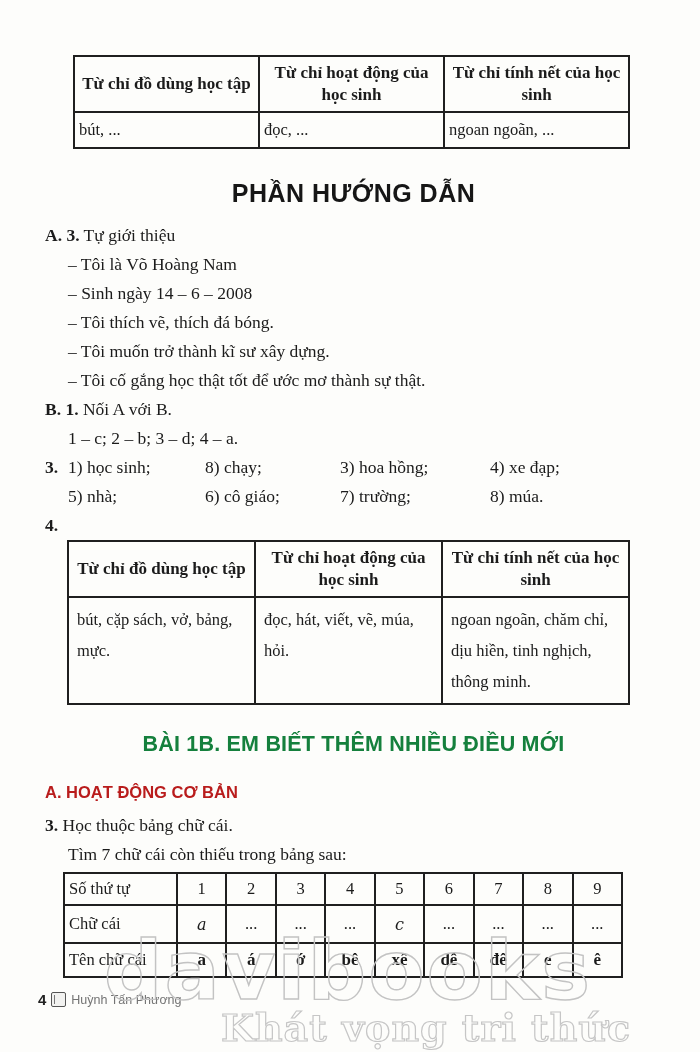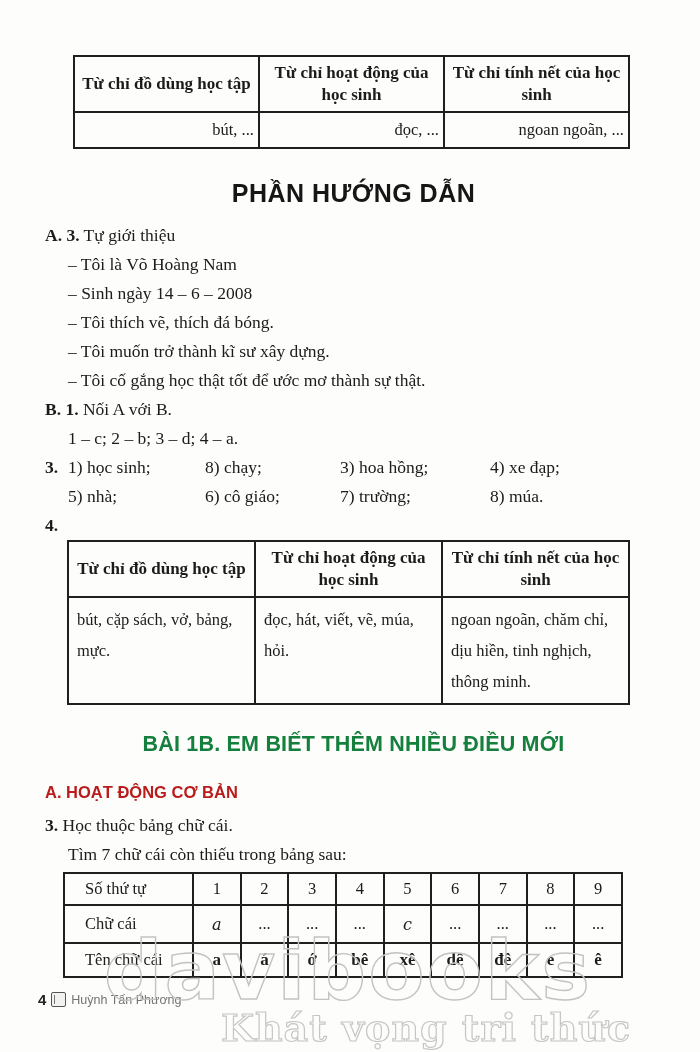--- a/index.html
+++ b/index.html
@@ -17,21 +17,21 @@
   table{border-collapse:collapse;table-layout:fixed;}
   .booktable td,.booktable th{
     border:2px solid #1f1f1f;
     font-family:"Liberation Serif","DejaVu Serif",serif;
   }
   .booktable th{
     font-size:17px;font-weight:bold;text-align:center;
     padding:5px 6px;line-height:22px;
   }
   .t1{width:557px;margin-left:28px;}
-  .t1 td{font-size:16.5px;text-align:right;padding:5px 4px;height:24px;}
+  .t1 td{font-size:16.5px;text-align:left;padding:5px 4px;height:24px;}
   .t2{width:563px;margin-left:22px;}
   .t2 td{font-size:16.5px;text-align:left;vertical-align:top;padding:6px 8px;line-height:31px;}
 
   
   h1.section{
     margin:30px 0 0 0;text-align:center;
     font-family:"Liberation Sans","DejaVu Sans",sans-serif;
     font-size:25px;font-weight:bold;letter-spacing:.5px;color:#161616;
   }
   h2.lesson{
@@ -49,21 +49,21 @@
   .textblock{margin-top:13px;font-size:17.5px;line-height:29px;}
   .line{white-space:nowrap;}
   .indent{padding-left:23px;}
   .b{font-weight:bold;}
   .grid3{display:grid;grid-template-columns:23px 137px 135px 150px 1fr;}
   .afterlesson{font-size:17.5px;line-height:29px;margin-top:9px;}
 
   
   .t3{width:560px;margin-left:18px;margin-top:3px;}
   .t3 td{border:2px solid #1f1f1f;font-size:16.5px;text-align:center;}
-  .t3 td.lbl{text-align:left;padding-left:20px;width:106px;}
+  .t3 td.lbl{text-align:left;padding-left:4px;width:106px;}
   .t3 .r1 td{height:28px;}
   .t3 .r2 td{height:34px;}
   .t3 .r3 td{height:30px;font-weight:bold;font-size:17px;}
   .t3 .r3 td.lbl{font-weight:normal;font-size:16.5px;}
   .t3 .script{font-style:italic;font-weight:normal;font-family:"DejaVu Serif",serif;font-size:16px;}
 
   
   .footer{
     position:absolute;left:38px;top:991px;
     display:flex;align-items:center;gap:5px;

